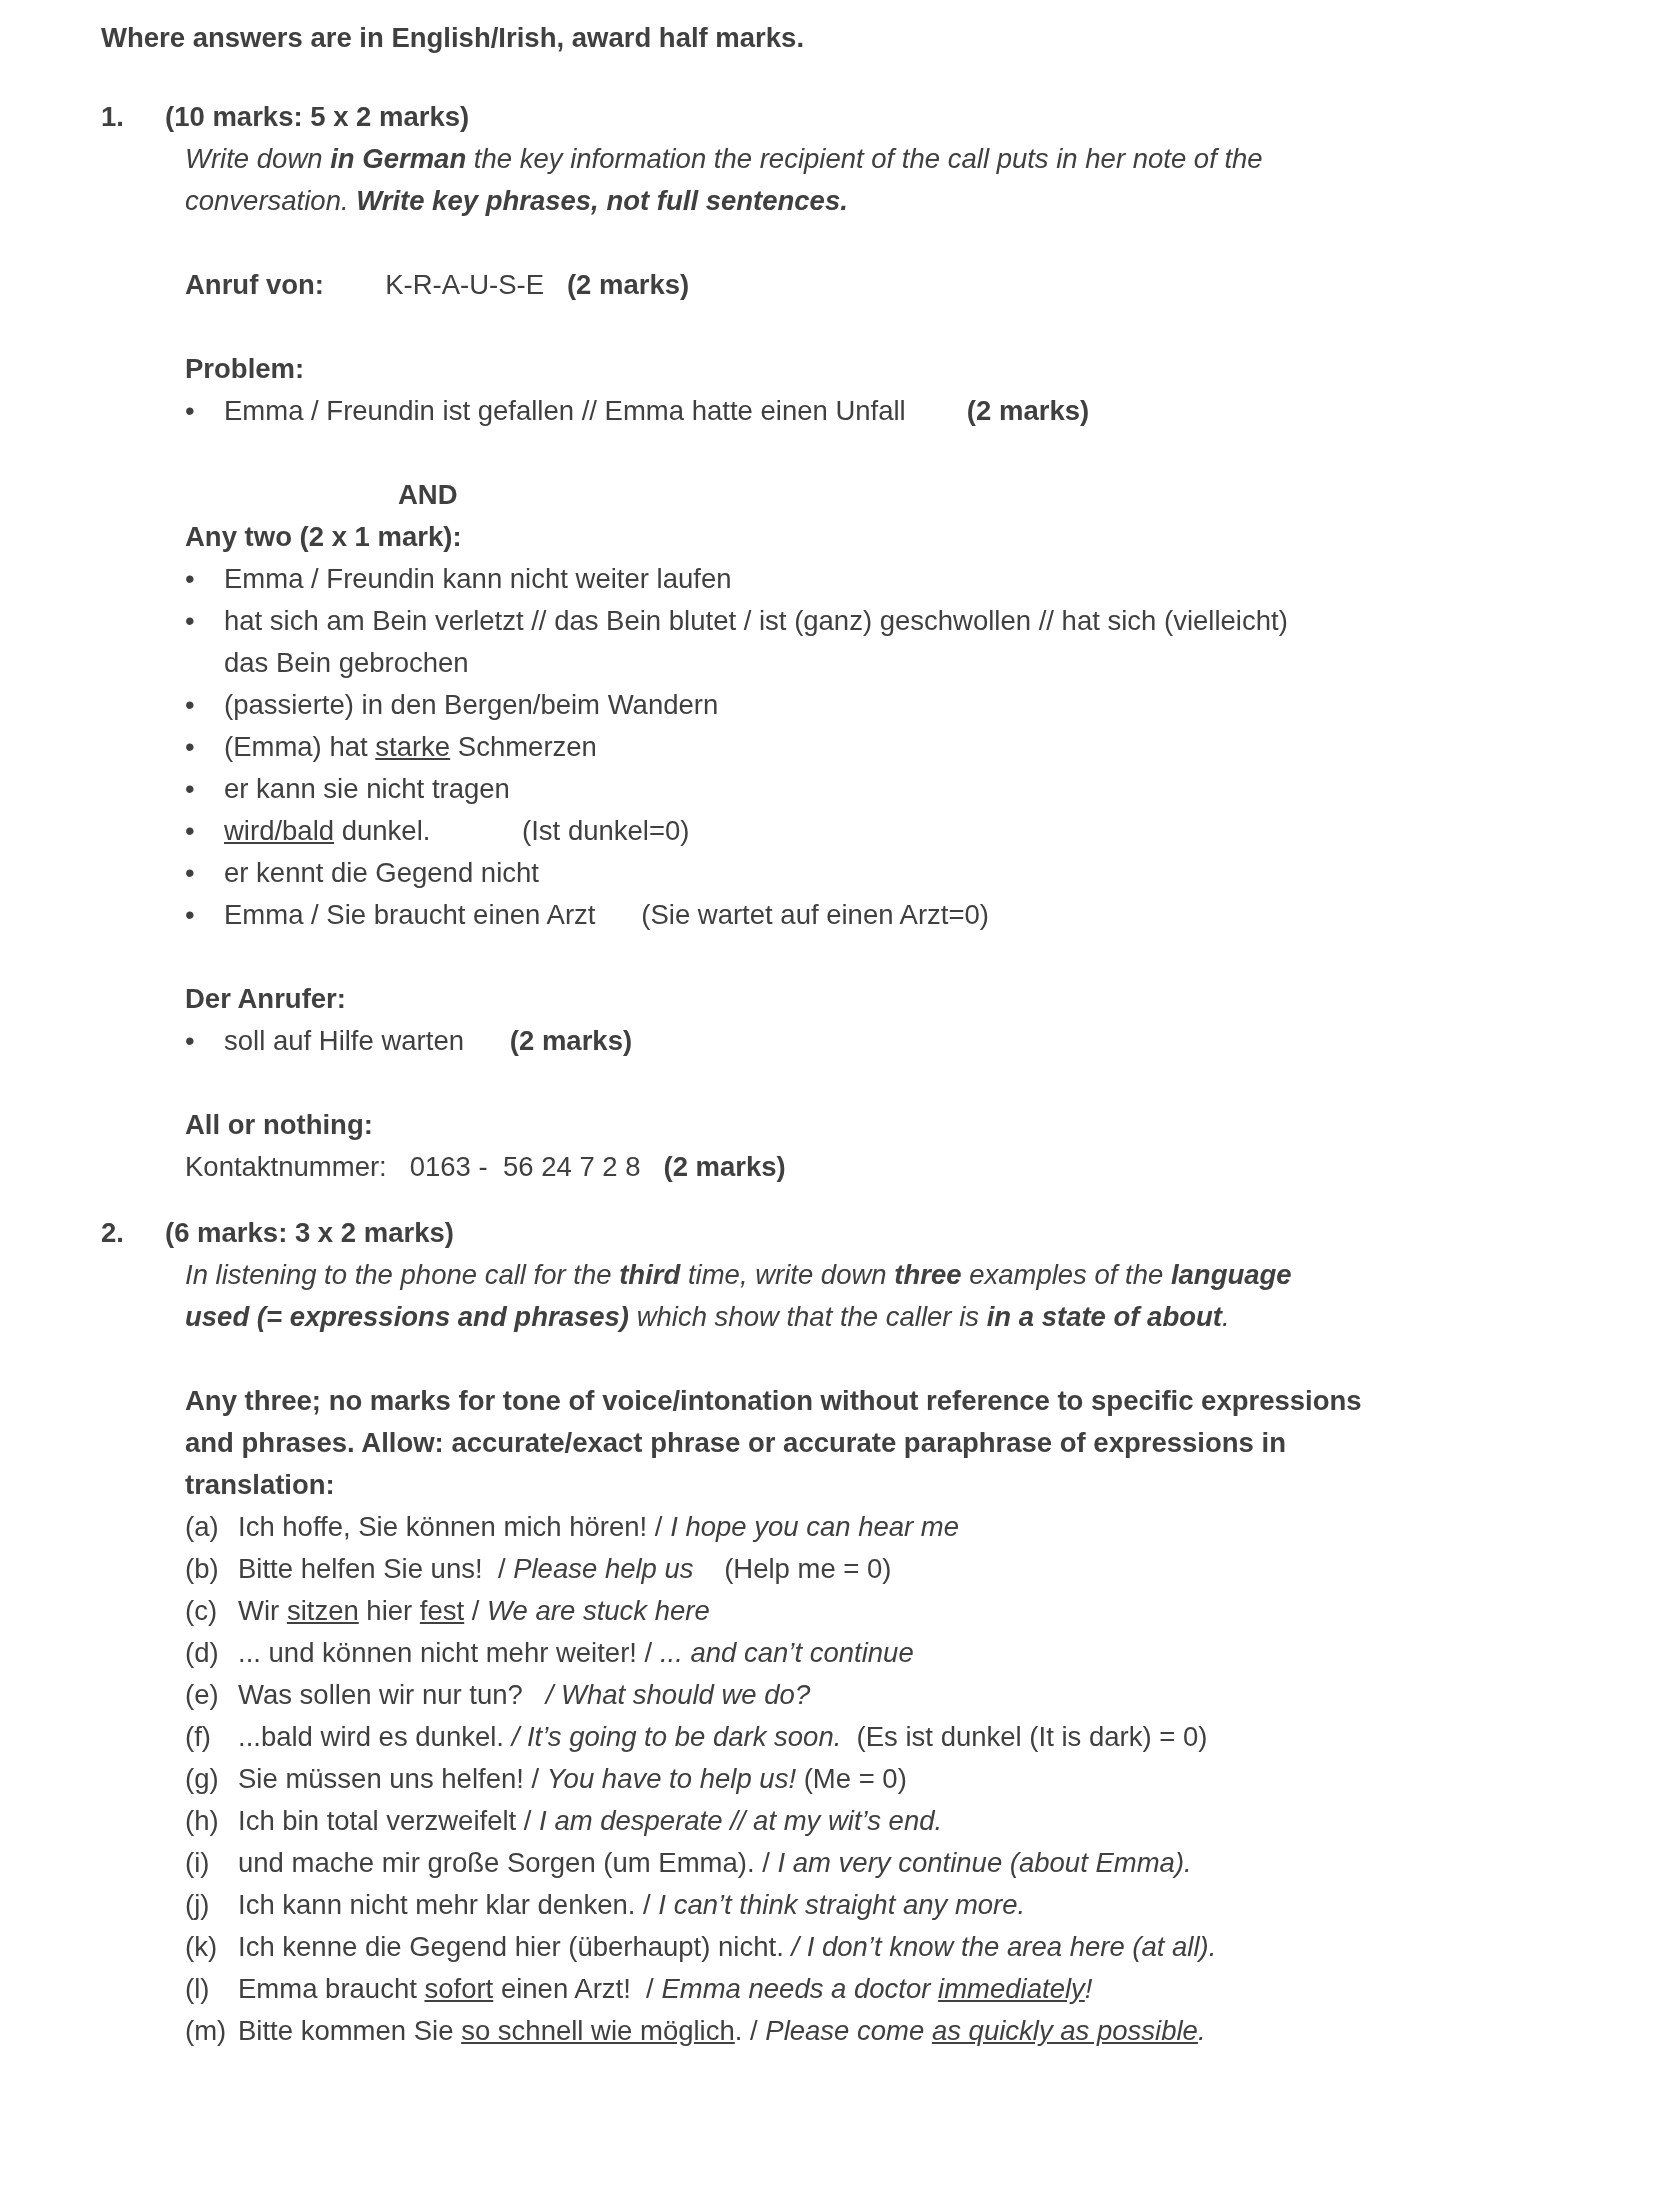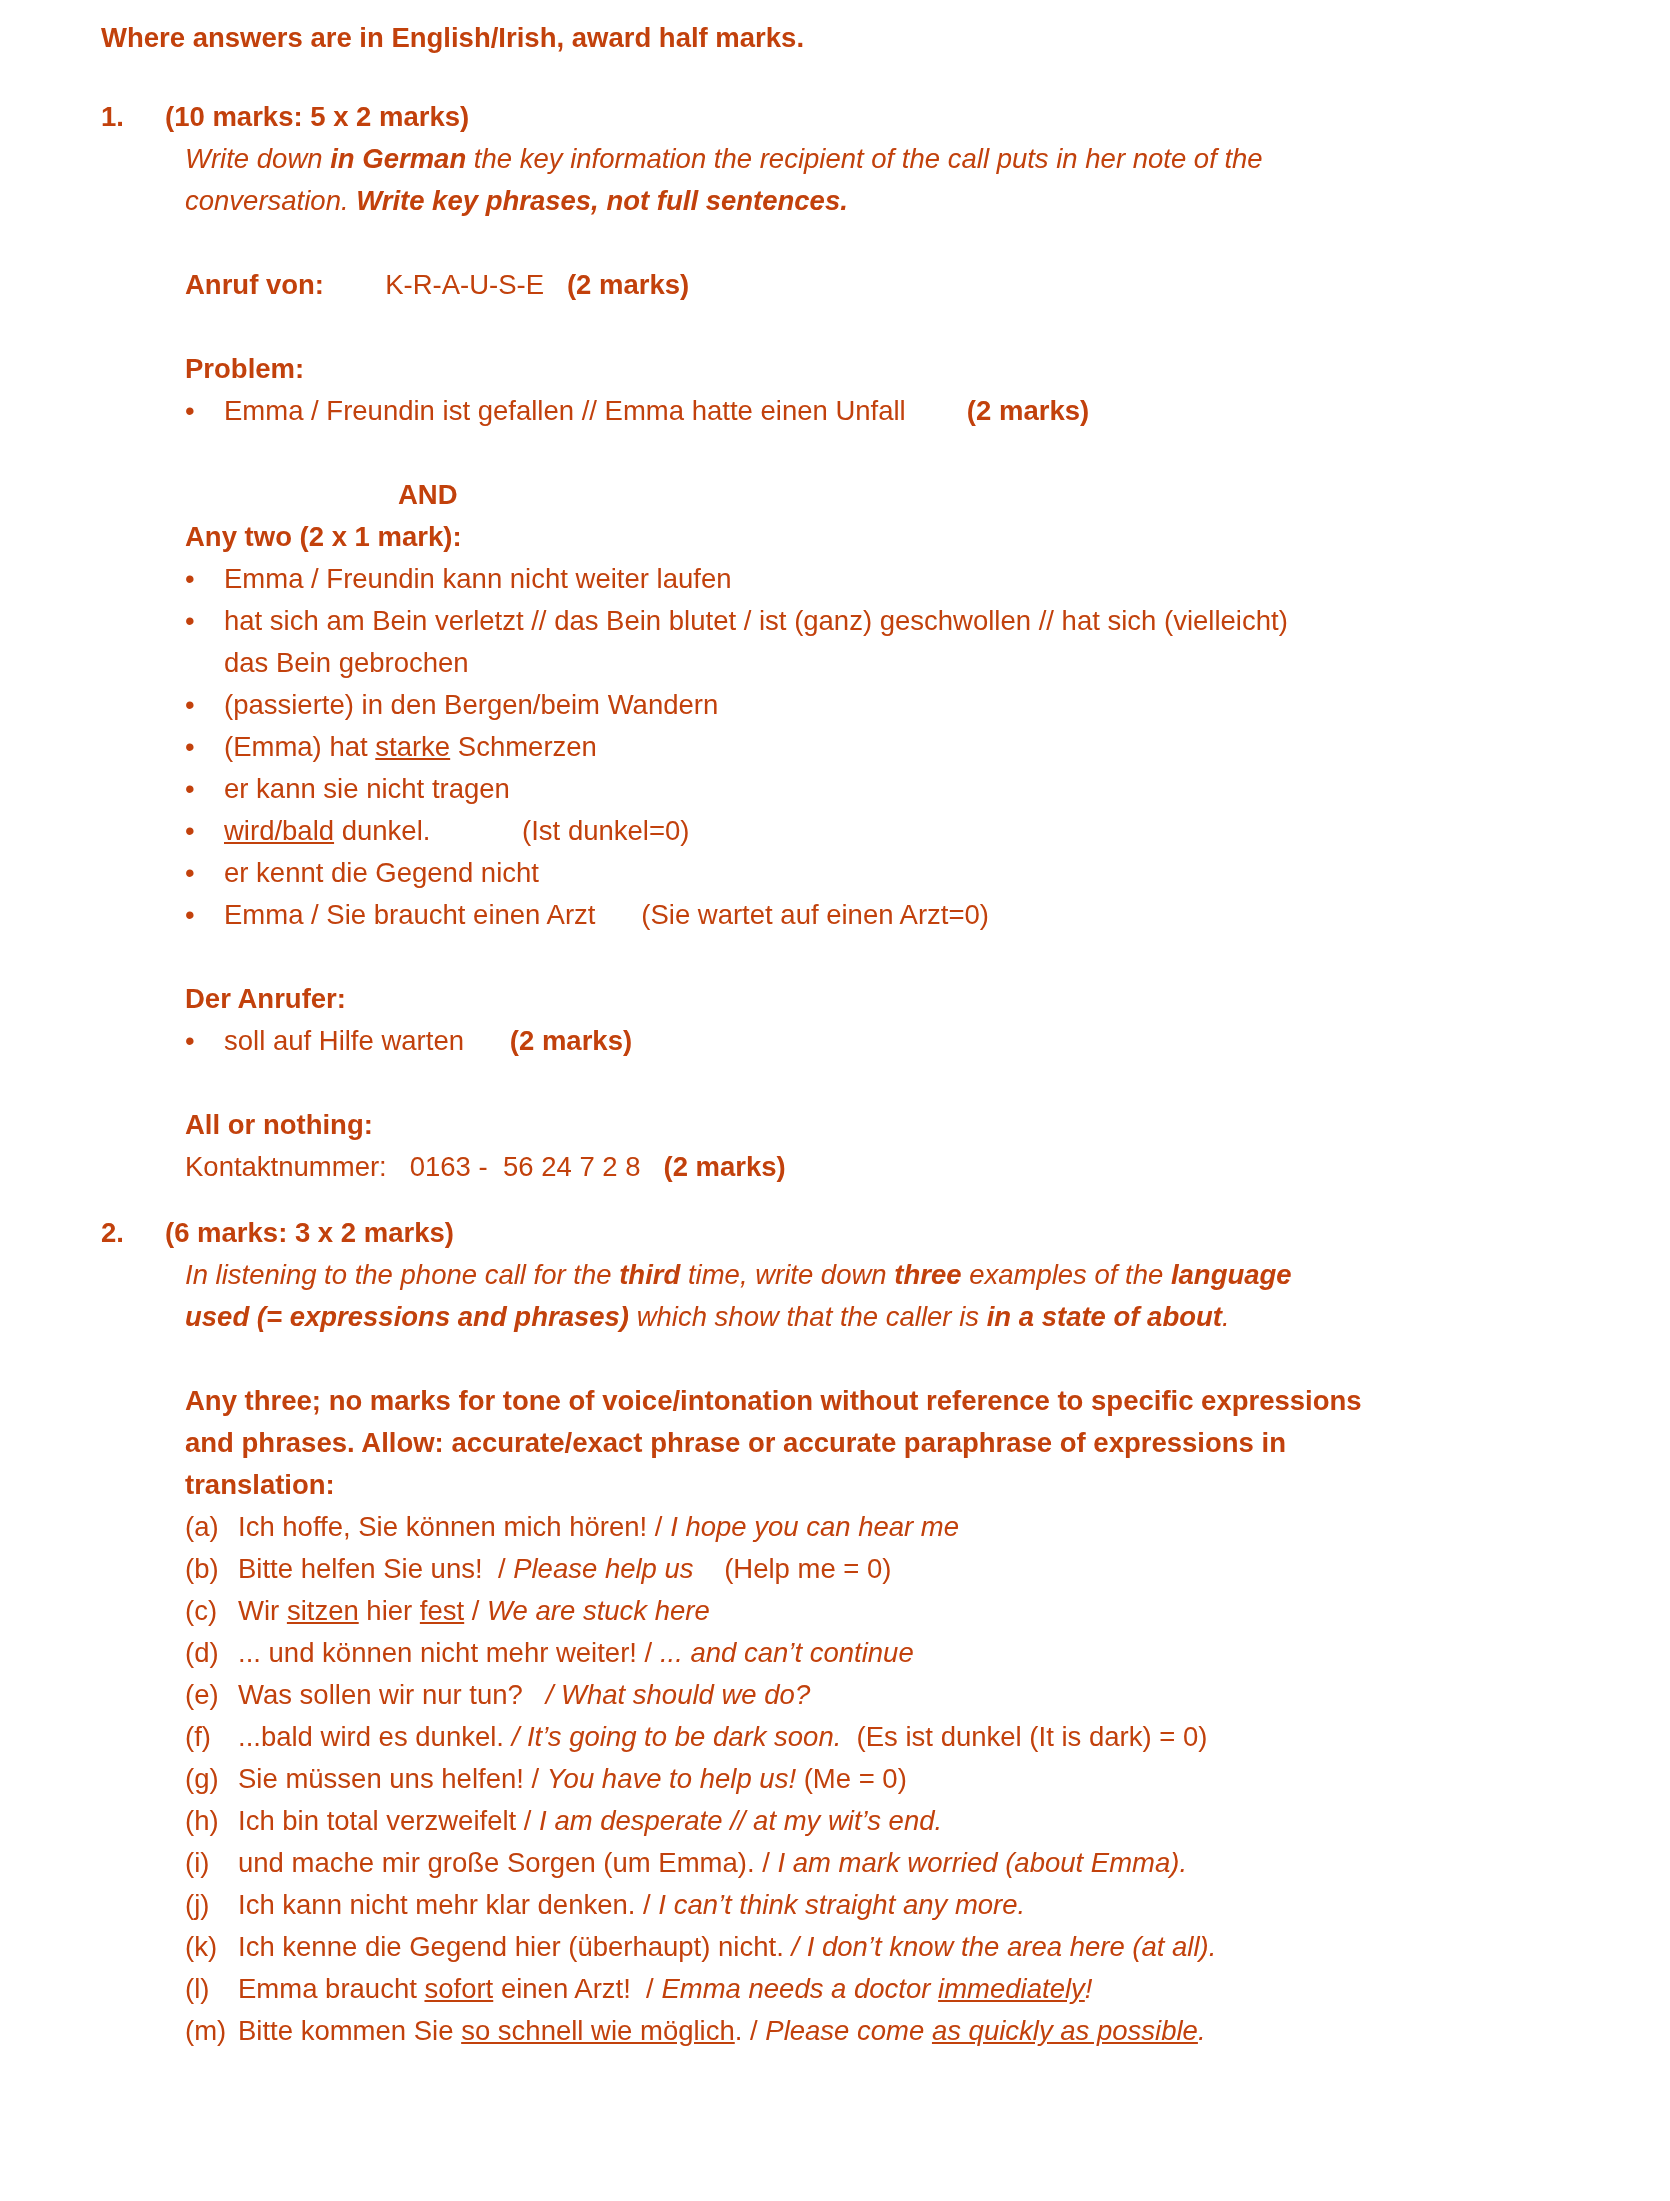--- a/index.html
+++ b/index.html
@@ -5,21 +5,21 @@
   html,body { margin:0; padding:0; background:#e8e8e8; }
   .page {
     position:relative;
     width:1670px; height:2201px;
     margin:0 auto;
     background:#ffffff;
     box-sizing:border-box;
     padding:16.5px 55px 0 101px;
     font-family:"Liberation Sans", sans-serif;
     font-size:27.5px; line-height:42px;
-    color:#c2410c;
+    color:#404040;
     overflow:hidden;
   }
   p { margin:0; }
   .b { font-weight:700; }
   .i { font-style:italic; }
   .u { text-decoration:underline; }
   .rich { white-space:pre-wrap; }
   .content { margin-left:84px; width:1414px; }
   .qrow { display:flex; margin-top:37px; }
   .qrow.small-gap { margin-top:24px; }
@@ -145,21 +145,21 @@
     <div class="lrow">
       <span class="lletter">(g)</span>
       <div class="rich ltext"><span>Sie müssen uns helfen! / </span><span class="i">You have to help us!</span><span> (Me = 0)</span></div>
     </div>
     <div class="lrow">
       <span class="lletter">(h)</span>
       <div class="rich ltext"><span>Ich bin total verzweifelt / </span><span class="i">I am desperate // at my wit’s end.</span></div>
     </div>
     <div class="lrow">
       <span class="lletter">(i)</span>
-      <div class="rich ltext"><span>und mache mir große Sorgen (um Emma). / </span><span class="i">I am mark worried (about Emma).</span></div>
+      <div class="rich ltext"><span>und mache mir große Sorgen (um Emma). / </span><span class="i">I am very continue (about Emma).</span></div>
     </div>
     <div class="lrow">
       <span class="lletter">(j)</span>
       <div class="rich ltext"><span>Ich kann nicht mehr klar denken. / </span><span class="i">I can’t think straight any more.</span></div>
     </div>
     <div class="lrow">
       <span class="lletter">(k)</span>
       <div class="rich ltext"><span>Ich kenne die Gegend hier (überhaupt) nicht. </span><span class="i">/ I don’t know the area here (at all).</span></div>
     </div>
     <div class="lrow">

